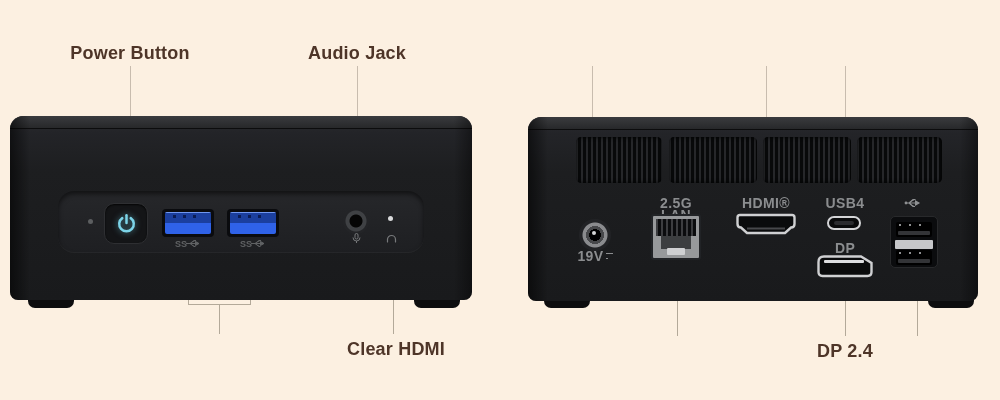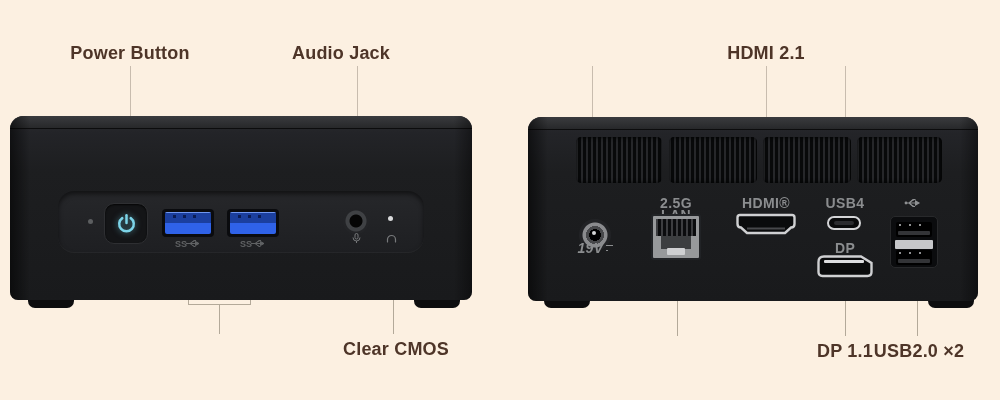--- a/index.html
+++ b/index.html
@@ -146,21 +146,21 @@
       <div class="edge-r"></div>
 
       <div class="vent" style="left:48px;top:20px;width:86px;"></div>
       <div class="vent" style="left:141px;top:20px;width:88px;"></div>
       <div class="vent" style="left:235px;top:20px;width:88px;"></div>
       <div class="vent" style="left:329px;top:20px;width:85px;"></div>
 
       <div class="dc-jack" style="left:51px;top:102px;">
         <div class="hl"></div>
       </div>
-      <div class="port-label" style="left:47px;top:125px;width:40px;font-style:italic;">
+      <div class="port-label" style="left:47px;top:133px;width:40px;">
         <span>19V</span><span class="dc-sym"></span>
       </div>
 
       <div class="port-label" style="left:118px;top:80px;width:60px;">2.5G LAN</div>
       <div class="rj45" style="left:123px;top:97px;">
         <div class="pins"></div>
         <div class="cavity"></div>
         <div class="tab"></div>
       </div>
 
@@ -196,49 +196,47 @@
             <div class="slot"></div>
         </div>
       </div>
     </div>
   </div>
 
   <div class="callout-label" style="left:50px;top:42px;width:160px;">Power Button</div>
   <div class="lead" style="left:130px;top:66px;height:111px;--c1:#c8bcae;--c2:#76777a;--sw:50px;"></div>
   <div class="lead-dot" style="left:127px;top:177px;"></div>
 
-  <div class="callout-label" style="left:261px;top:42px;width:160px;">Audio Jack</div>
+  <div class="callout-label" style="left:277px;top:42px;width:160px;">Audio Jack</div>
   <div class="lead" style="left:357px;top:66px;height:112px;--c1:#c8bcae;--c2:#76777a;--sw:50px;"></div>
   <div class="lead-dot" style="left:354px;top:178px;"></div>
 
   <div class="lead-dot" style="left:185px;top:259px;"></div>
   <div class="lead" style="left:188px;top:265px;height:40px;--c1:#76777a;--c2:#b3a999;--sw:35px;"></div>
   <div class="lead-dot" style="left:247px;top:259px;"></div>
   <div class="lead" style="left:250px;top:265px;height:40px;--c1:#76777a;--c2:#b3a999;--sw:35px;"></div>
   <div class="lead-h" style="left:188px;top:304px;width:63px;"></div>
   <div class="lead" style="left:219px;top:305px;height:29px;--c1:#b3a999;--c2:#b3a999;--sw:0px;"></div>
 
   <div class="lead-dot" style="left:390px;top:259px;"></div>
   <div class="lead" style="left:393px;top:265px;height:69px;--c1:#76777a;--c2:#b3a999;--sw:35px;"></div>
-  <div class="callout-label" style="left:316px;top:338px;width:160px;">Clear CMOS</div>
+  <div class="callout-label" style="left:316px;top:338px;width:160px;">Clear HDMI</div>
 
   <div class="lead" style="left:592px;top:66px;height:136px;--c1:#c8bcae;--c2:#76777a;--sw:51px;"></div>
   <div class="lead-dot" style="left:589px;top:203px;"></div>
 
-  <div class="callout-label" style="left:686px;top:42px;width:160px;">HDMI 2.1</div>
   <div class="lead" style="left:766px;top:66px;height:123px;--c1:#c8bcae;--c2:#76777a;--sw:51px;"></div>
   <div class="lead-dot" style="left:763px;top:190px;"></div>
 
   <div class="lead" style="left:845px;top:66px;height:123px;--c1:#c8bcae;--c2:#76777a;--sw:51px;"></div>
   <div class="lead-dot" style="left:842px;top:190px;"></div>
 
   <div class="lead-dot" style="left:674px;top:259px;"></div>
   <div class="lead" style="left:677px;top:265px;height:71px;--c1:#76777a;--c2:#b3a999;--sw:36px;"></div>
 
   <div class="lead-dot" style="left:842px;top:279px;"></div>
   <div class="lead" style="left:845px;top:285px;height:51px;--c1:#76777a;--c2:#b3a999;--sw:16px;"></div>
-  <div class="callout-label" style="left:785px;top:340px;width:120px;">DP 1.1</div>
+  <div class="callout-label" style="left:785px;top:340px;width:120px;">DP 2.4</div>
 
   <div class="lead-dot" style="left:914px;top:273px;"></div>
   <div class="lead" style="left:917px;top:279px;height:57px;--c1:#76777a;--c2:#b3a999;--sw:22px;"></div>
-  <div class="callout-label" style="left:849px;top:340px;width:140px;">USB2.0 ×2</div>
 
 </div>
 
 </body></html>

